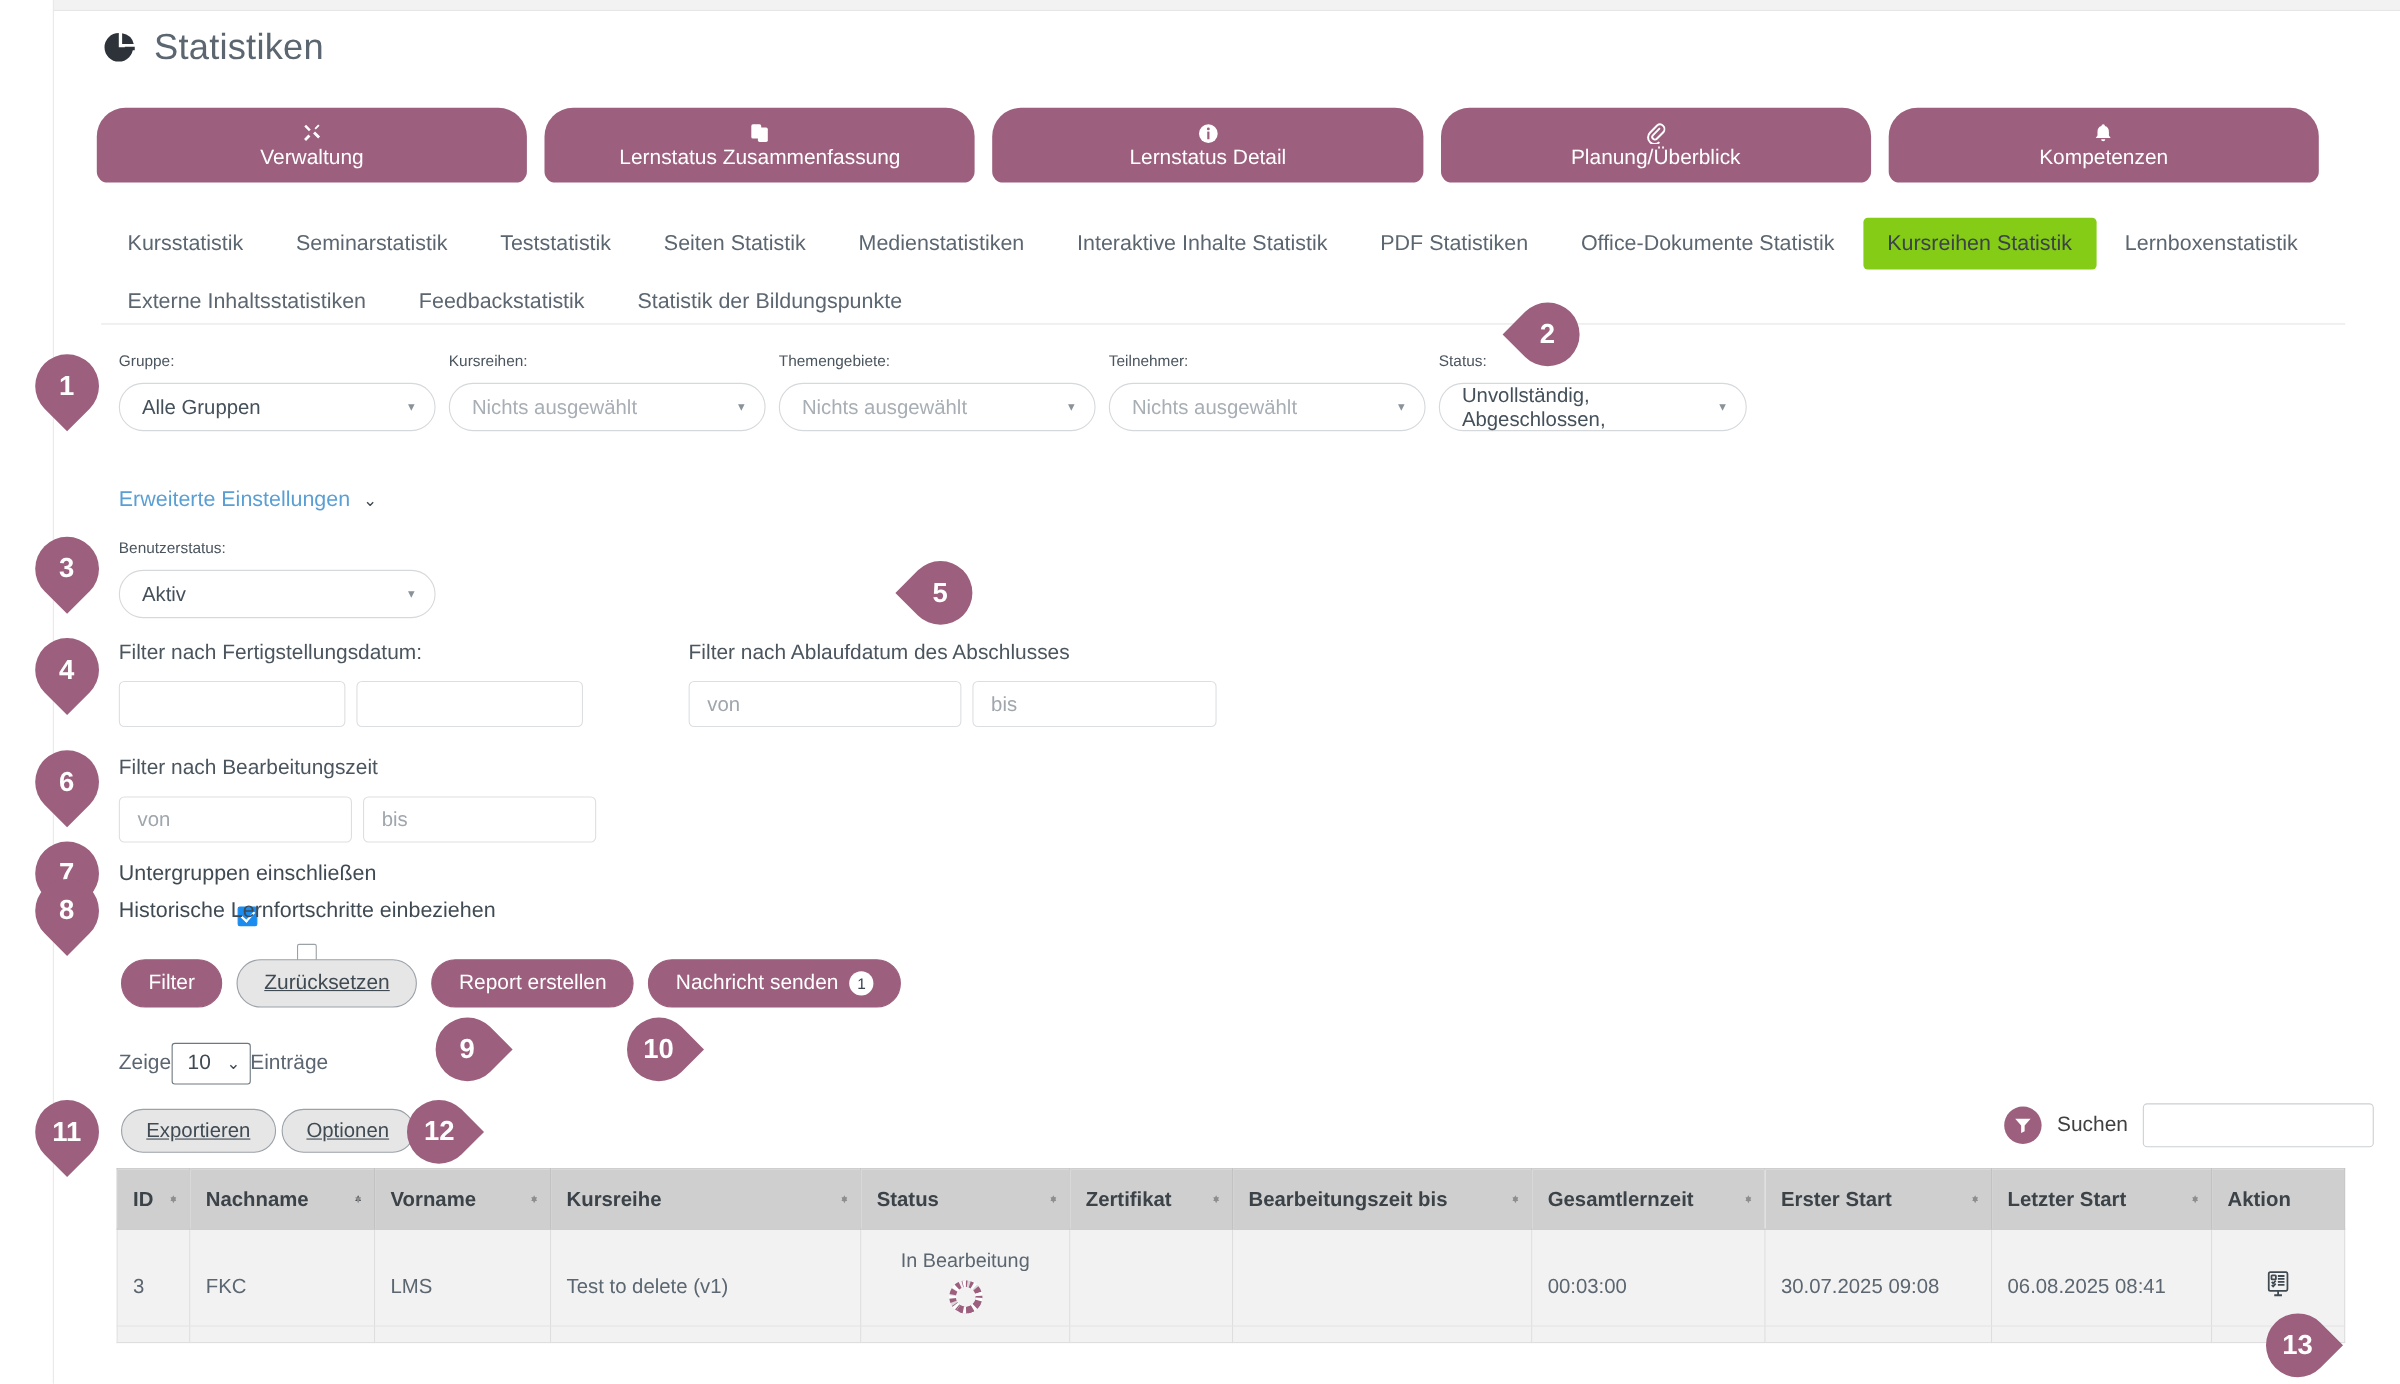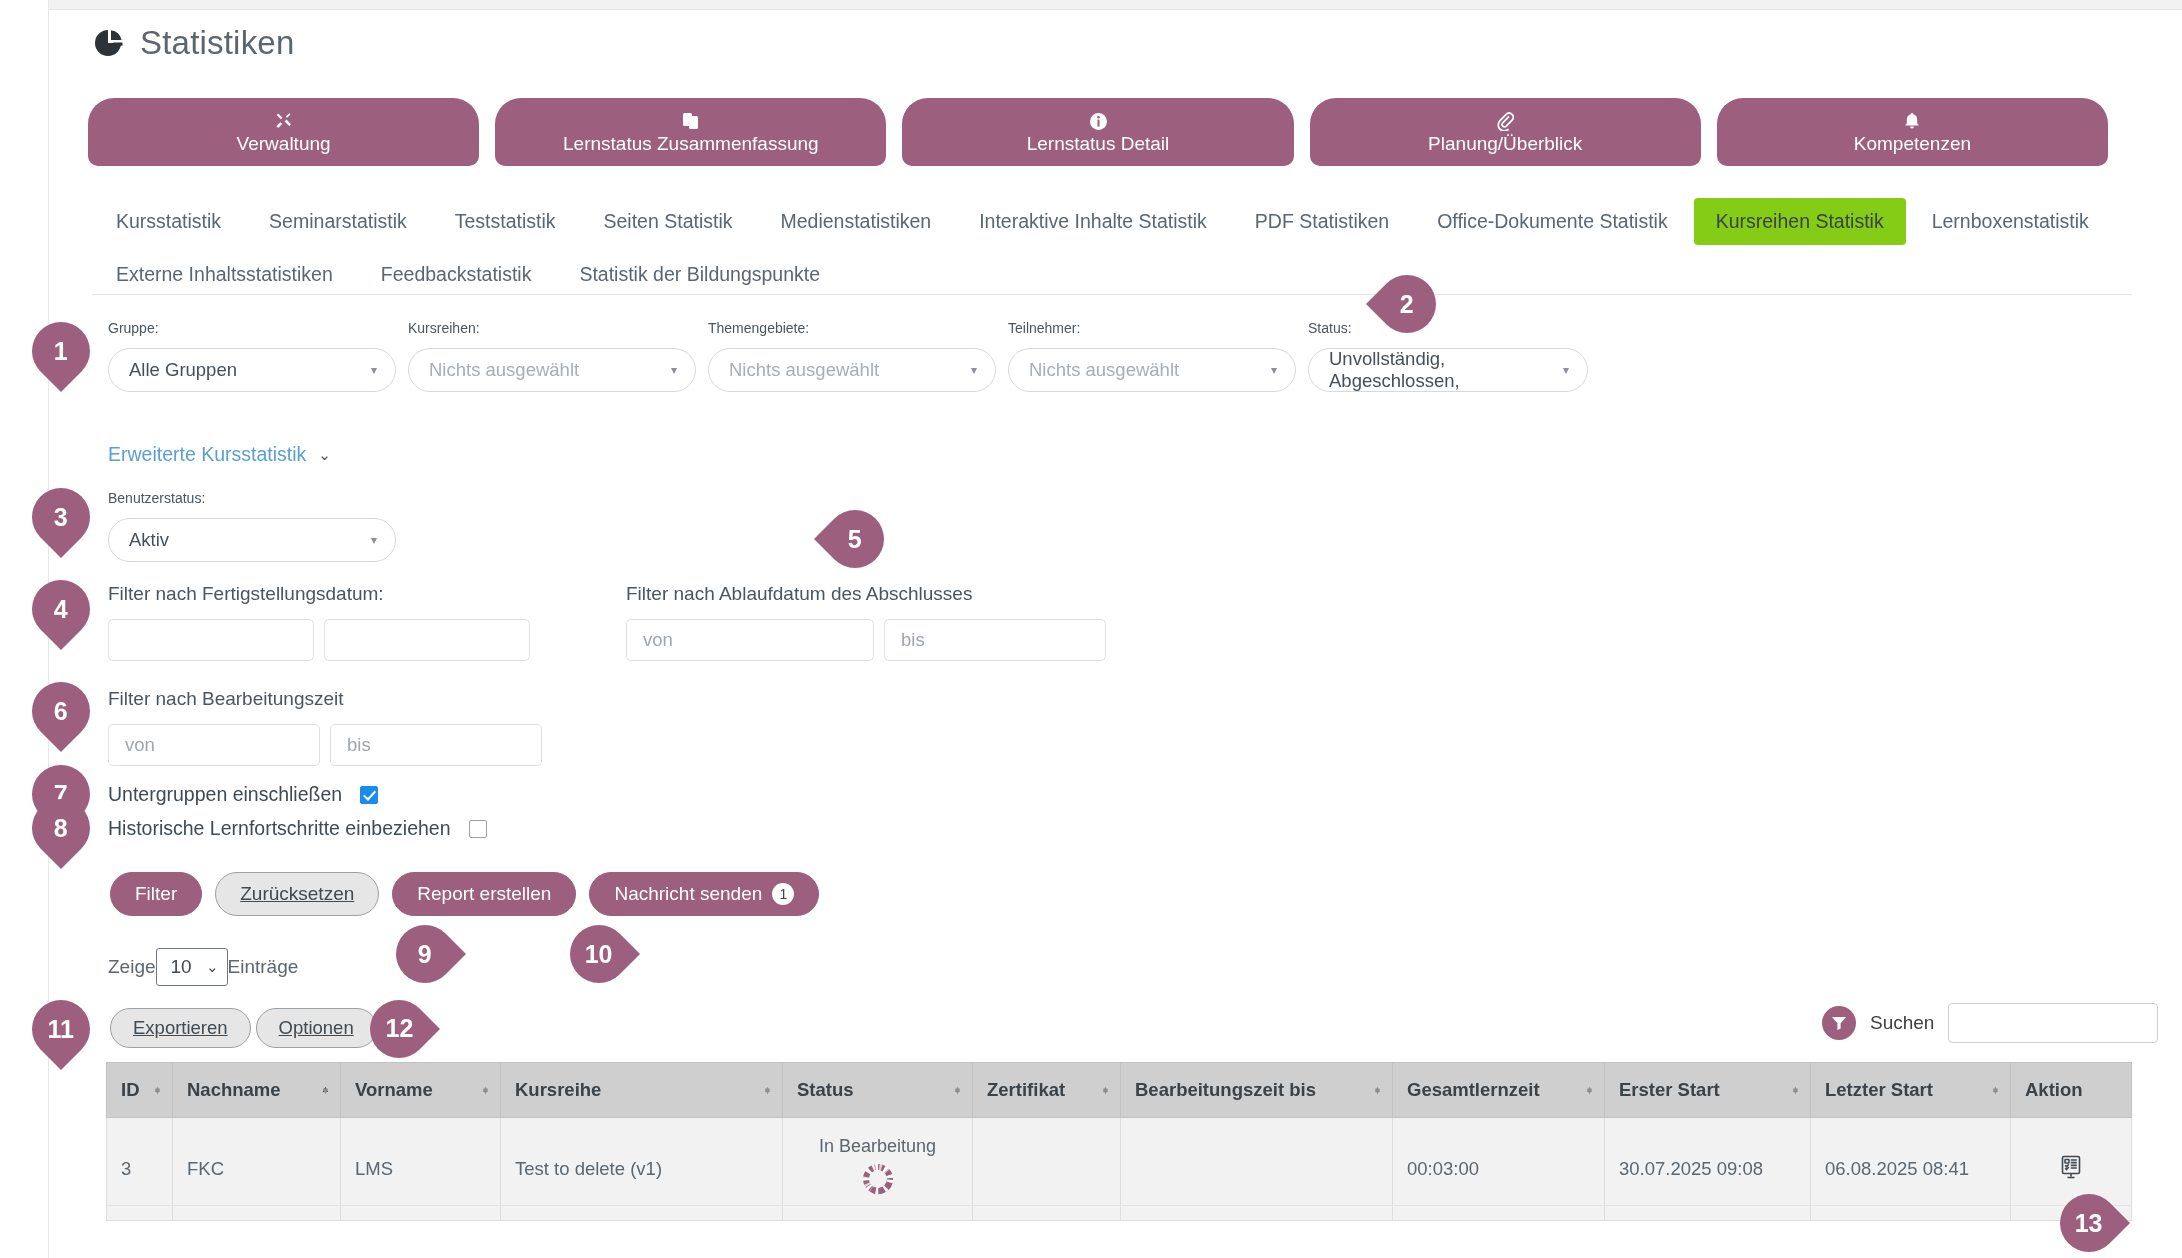--- a/index.html
+++ b/index.html
@@ -115,21 +115,21 @@
   
   .bzgrp { position: absolute; left: 108px; top: 688px; }
   .bzinputs { display: flex; gap: 10px; margin-top: 14px; }
   .bzinput {
     width: 212px; height: 42px; border: 1px solid #dcdfe2; border-radius: 5px;
     background: #fff; font-size: 18.5px; color: #9fa6ac;
     display: flex; align-items: center; padding: 0 16px;
   }
 
   
-  .cbrow { position: absolute; display: flex; align-items: center; gap: 18px; }
+  .cbrow { position: absolute; display: flex; align-items: center; gap: 18px; flex-direction: column; }
   .cbrow .cbl { font-size: 19.5px; color: #3f4a52; }
   .cb {
     width: 18px; height: 18px; border: 1px solid #9aa1a7; border-radius: 2px; background:#fff;
     display:flex; align-items:center; justify-content:center; cursor:pointer;
   }
   .cb.checked { background: #1a8cf0; border-color:#1a8cf0; }
   .cb.checked:after{
     content:""; width:5px; height:10px; border:solid #fff; border-width:0 2px 2px 0;
     transform: rotate(42deg); margin-top:-2px;
   }
@@ -339,21 +339,21 @@
     <div class="fcol status">
       <span class="flabel">Status:</span>
       <div class="fselect">
         <span>Unvollständig, Abgeschlossen,</span>
         <span class="caret">▾</span>
       </div>
     </div>
   </div>
 
   <div class="adv">
-    <span>Erweiterte Kursstatistik</span>
+    <span>Erweiterte Einstellungen</span>
     <span class="chev">⌄</span>
   </div>
 
   <div class="benutz">
     <span class="flabel">Benutzerstatus:</span>
     <div class="fselect">
       <span>Aktiv</span>
       <span class="caret">▾</span>
     </div>
   </div>

